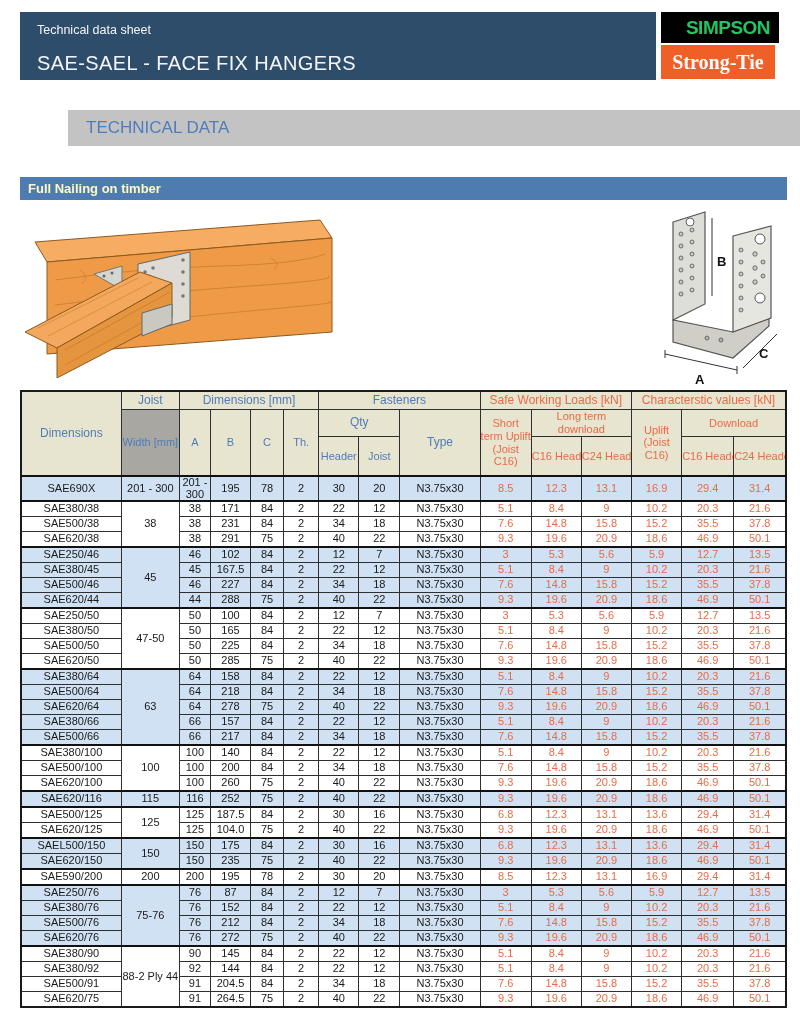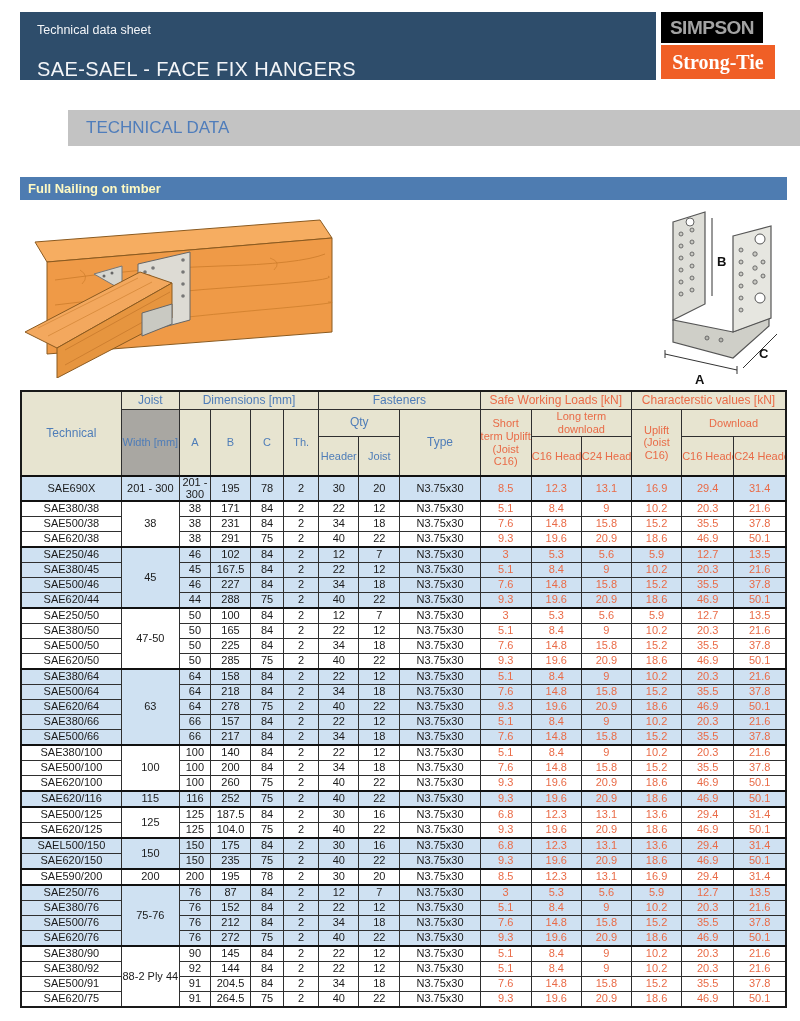--- a/index.html
+++ b/index.html
@@ -1,25 +1,25 @@
 <!DOCTYPE html>
 <html><head>
 <meta charset="utf-8">
 <style>
   html,body{margin:0;padding:0;background:#fff;}
   body{width:800px;height:1021px;position:relative;font-family:"Liberation Sans",sans-serif;overflow:hidden;}
 
   
   .banner{position:absolute;left:20px;top:12px;width:636px;height:68px;background:#2e4d6b;color:#f3f5f8;box-sizing:border-box;padding:11px 0 0 17px;}
-  .banner .eyebrow{font-size:12.5px;margin-bottom:21px;}
+  .banner .eyebrow{font-size:12.5px;margin-bottom:15px;}
   .banner .title{font-size:20px;letter-spacing:.4px;}
 
   
   .logo{position:absolute;left:661px;top:12px;width:130px;}
-  .logo-black{width:102px;height:31px;background:#000;color:#a3a3a3;display:flex;align-items:center;justify-content:center;font-weight:bold;font-size:19px;letter-spacing:-.5px;}
+  .logo-black{width:102px;height:31px;background:#000;color:#22c55e;display:flex;align-items:center;justify-content:center;font-weight:bold;font-size:19px;letter-spacing:-.5px;padding-left:16px;}
   .logo-orange{width:114px;height:34px;background:#f05f26;color:#fff;display:flex;align-items:center;justify-content:center;font-family:"Liberation Serif",serif;font-weight:bold;font-size:20px;margin-top:2px;}
 
   
   .bar-gray{position:absolute;left:28px;top:110px;width:767px;height:36px;background:#c3c3c3;color:#4f7dbb;font-size:17px;display:flex;align-items:center;padding-left:18px;box-sizing:border-box;margin-left:40px;}
   .bar-blue{position:absolute;left:20px;top:177px;width:767px;height:23px;background:#4e7cb1;color:#fef9c3;font-weight:bold;font-size:13px;display:flex;align-items:center;padding-left:8px;box-sizing:border-box;}
 
   .illu-left{position:absolute;left:20px;top:210px;}
   .illu-right{position:absolute;left:645px;top:206px;}
 
   
@@ -165,21 +165,21 @@
     <col style="width:80px">
       <col style="width:51px">
       <col style="width:50px">
       <col style="width:50px">
     <col style="width:50px">
       <col style="width:52px">
       <col style="width:52px">
   </colgroup>
   <thead>
     <tr class="r1">
-      <th rowspan="3" class="big">Technical</th>
+      <th rowspan="3" class="big">Dimensions</th>
       <th class="big">Joist</th>
       <th colspan="4" class="big">Dimensions [mm]</th>
       <th colspan="3" class="big">Fasteners</th>
       <th colspan="3" class="big orange">Safe Working Loads [kN]</th>
       <th colspan="3" class="big orange">Characterstic values [kN]</th>
     </tr>
     <tr class="r2">
       <th rowspan="2" class="width-head">Width [mm]</th>
       <th rowspan="2">A</th>
       <th rowspan="2">B</th>

